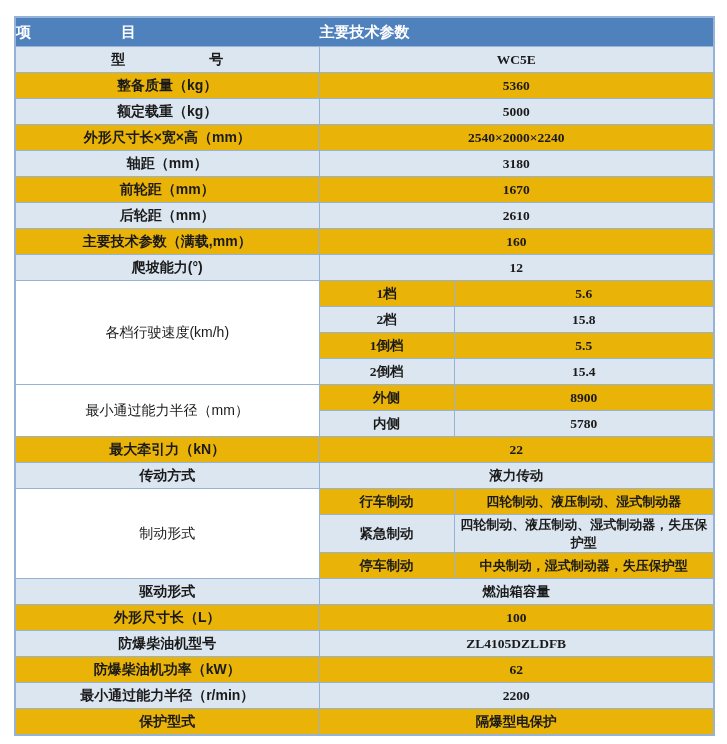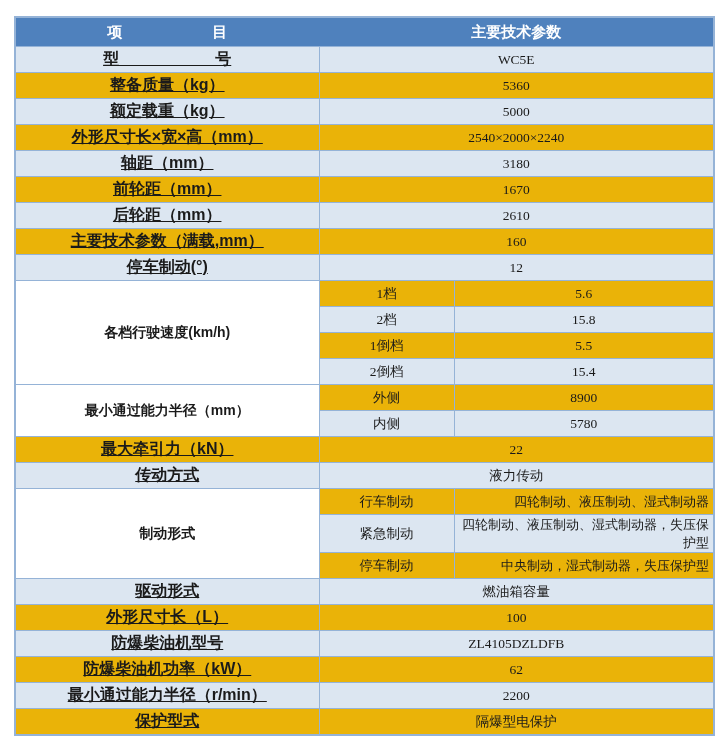--- a/index.html
+++ b/index.html
@@ -24,55 +24,54 @@
   }
   col.c1 { width: 304px; }
   col.c2 { width: 135px; }
   col.c3 { width: 260px; }
   th.hdr {
     background: #4F81BD;
     color: #ffffff;
     font-weight: bold;
     font-size: 15px;
     height: 28px;
-    text-align: center;
+    text-align: left;
     vertical-align: middle;
     border: 1px solid #4F81BD;
     border-bottom: 1px solid #95B3D7;
     padding: 0;
   }
   td {
     border: 1px solid #95B3D7;
     text-align: center;
     vertical-align: middle;
     height: 23px;
     padding: 1px 4px;
     color: #1a1a1a;
     background: #eab308;
   }
   tr.band td { background: #DCE6F1; }
   td.label {
     font-weight: bold;
-    font-size: 16px;
+    font-size: 14px;
     font-family: "Liberation Sans", sans-serif;
-    text-decoration: underline;
   }
   td.span-label {
     background: #ffffff !important;
-    font-weight: bold;
+    font-weight: normal;
     font-size: 14px;
     margin-left: 28px;
   }
   td.sub-name, td.value {
     font-family: "Liberation Serif", serif;
     font-size: 13.5px;
-    font-weight: normal;
+    font-weight: bold;
     margin-left: 6px;
   }
-  td.value.long { font-size: 13px; line-height: 1.35; text-align: right; }
+  td.value.long { font-size: 13px; line-height: 1.35; }
 </style>
 </head>
 <body>
 
 <div class="page">
   <table class="spec-table">
     <colgroup>
       <col class="c1">
         <col class="c2">
         <col class="c3">
@@ -110,21 +109,21 @@
         </tr>
         <tr class="band">
           <td class="label">后轮距（mm）</td>
           <td class="value" colspan="2">2610</td>
         </tr>
         <tr>
           <td class="label">主要技术参数（满载,mm）</td>
           <td class="value" colspan="2">160</td>
         </tr>
         <tr class="band">
-          <td class="label">停车制动(°)</td>
+          <td class="label">爬坡能力(°)</td>
           <td class="value" colspan="2">12</td>
         </tr>
         <tr>
           <td class="span-label" rowspan="4">各档行驶速度(km/h)</td>
           <td class="sub-name">1档</td>
           <td class="value">5.6</td>
         </tr>
         <tr class="band">
           <td class="sub-name">2档</td>
           <td class="value">15.8</td>

